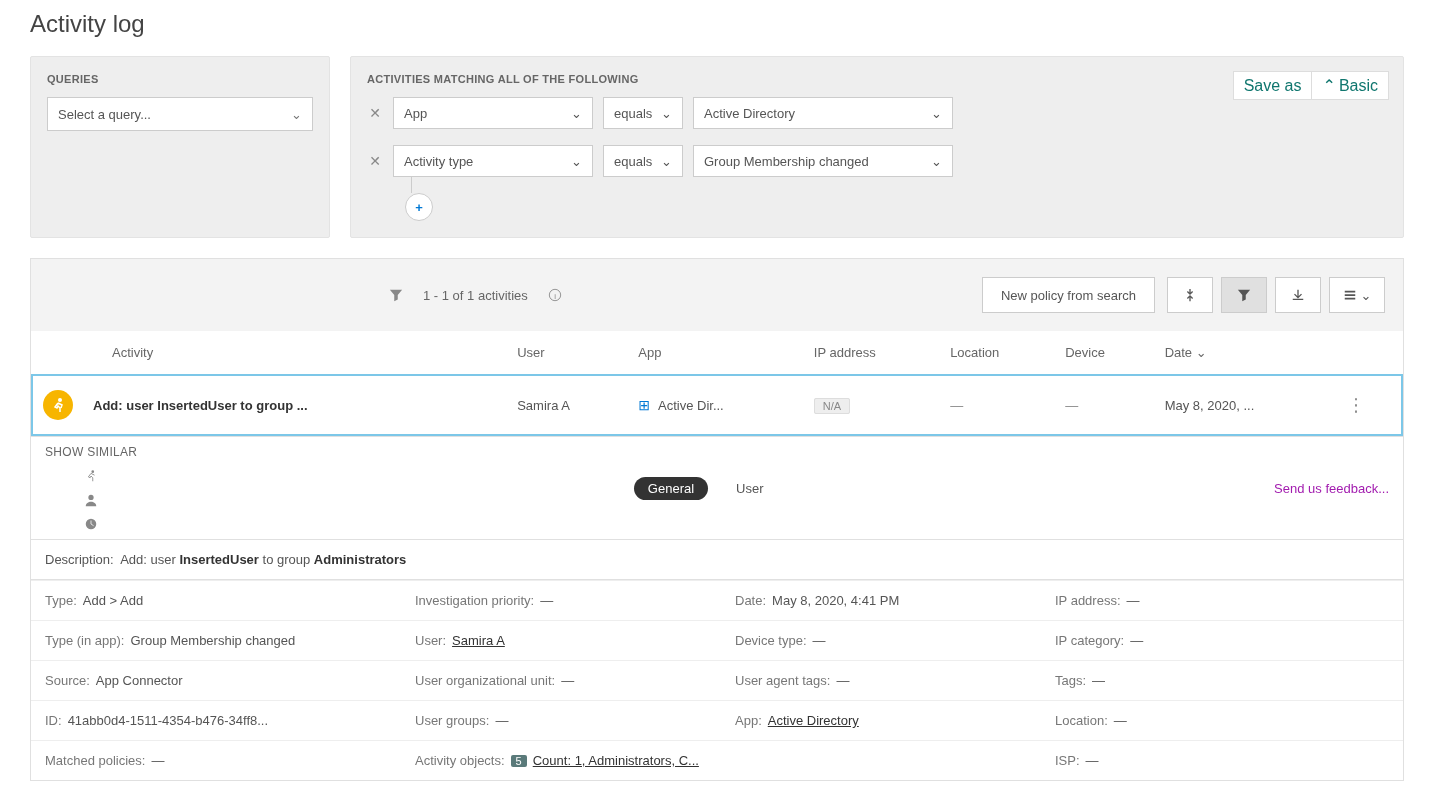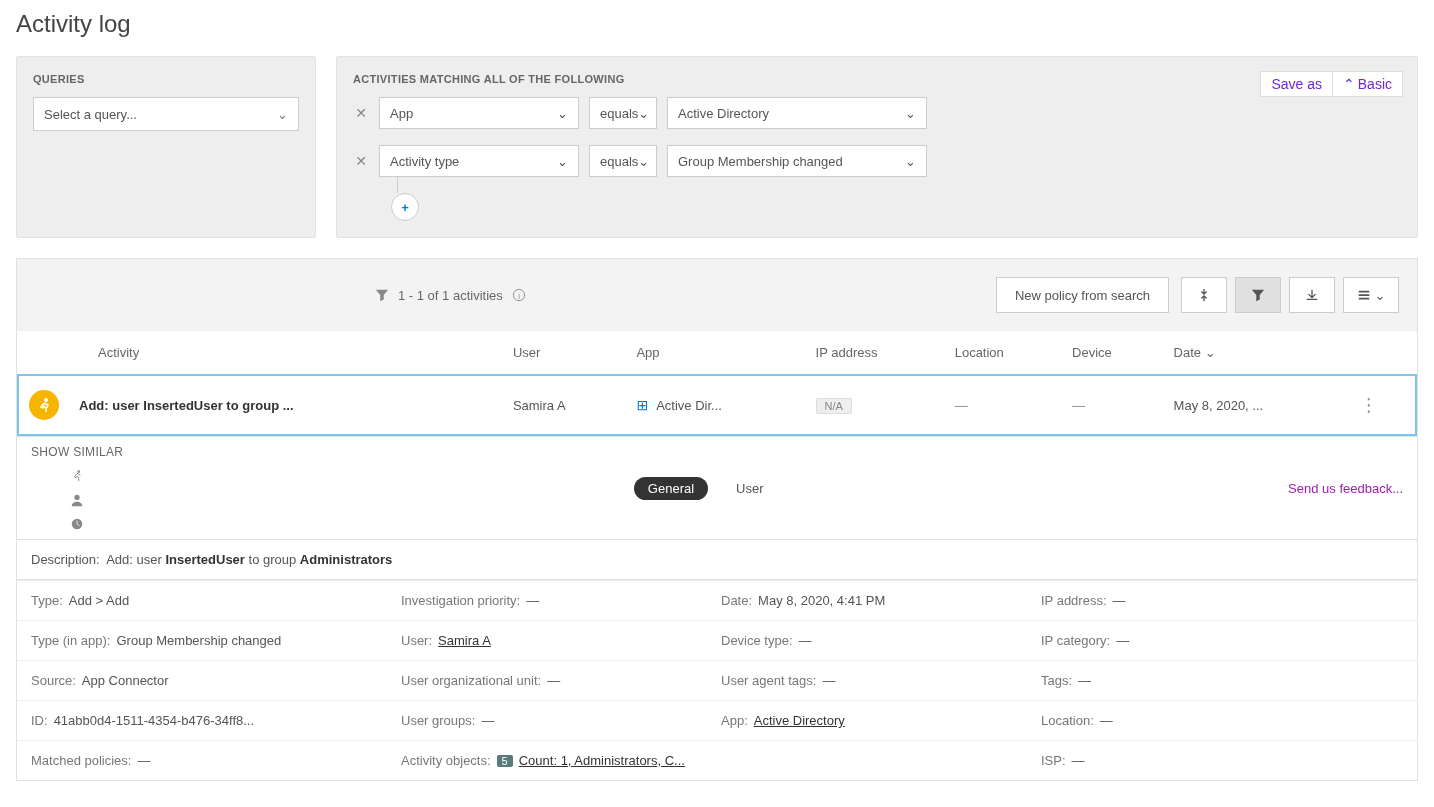--- a/index.html
+++ b/index.html
@@ -1,46 +1,46 @@
 <!DOCTYPE html>
 <html><head>
 <meta charset="utf-8">
 <style>
   * { box-sizing: border-box; margin: 0; padding: 0; }
   body { font-family: "Segoe UI", Arial, sans-serif; background: #fff; color: #333; font-size: 13px; }
-  .page { padding: 10px 16px; }
+  .page { padding: 10px 30px; }
   h1.page-title { font-size: 24px; font-weight: 400; color: #444; margin-bottom: 18px; }
 
   .panels { display: flex; gap: 20px; margin-bottom: 20px; }
   .panel { background: #eee; border: 1px solid #e3e3e3; border-radius: 2px; padding: 16px; }
   .panel-queries { width: 300px; }
   .panel-filters { flex: 1; position: relative; }
   .panel-heading { font-size: 11px; font-weight: 600; color: #666; letter-spacing: 0.3px; margin-bottom: 12px; text-transform: uppercase; }
 
   .select-box { background: #fff; border: 1px solid #ccc; height: 34px; display: flex; align-items: center; justify-content: space-between; padding: 0 10px; cursor: pointer; color: #555; }
   .select-box .caret { color: #777; }
 
   .top-actions { position: absolute; top: 14px; right: 14px; display: flex; gap: 0; }
-  .btn-small { background: #fff; border: 1px solid #ddd; padding: 4px 10px; font-size: 14px; cursor: pointer; color: #6d28d9; }
+  .btn-small { background: #fff; border: 1px solid #ddd; padding: 4px 10px; font-size: 16px; cursor: pointer; color: #0f766e; }
   .btn-small + .btn-small { border-left: none; }
 
   .filter-row { display: flex; align-items: center; gap: 10px; margin-bottom: 16px; }
   .remove-x { width: 16px; text-align: center; color: #888; cursor: pointer; font-size: 14px; }
   .filter-select { background: #fff; border: 1px solid #ccc; height: 32px; display: flex; align-items: center; justify-content: space-between; padding: 0 10px; cursor: pointer; color: #555; }
   .filter-select.field { width: 200px; }
-  .filter-select.op { width: 68px; }
+  .filter-select.op { width: 80px; }
   .filter-select.value { width: 260px; }
 
   .add-btn-row { margin-left: 38px; position: relative; }
   .add-line { position: absolute; left: 6px; top: -16px; height: 16px; width: 1px; background: #ccc; }
   .add-btn { width: 28px; height: 28px; border-radius: 50%; border: 1px solid #ccc; background: #fff; display: flex; align-items: center; justify-content: center; color: #0078d4; font-weight: bold; cursor: pointer; }
 
   .results { border: 1px solid #e0e0e0; }
   .results-header { background: #f3f3f3; padding: 18px; display: flex; align-items: center; justify-content: space-between; }
-  .results-count { color: #666; display: flex; align-items: center; gap: 9px; margin-left: 340px; }
+  .results-count { color: #666; display: flex; align-items: center; gap: 20px; margin-left: 340px; }
   .results-actions { display: flex; align-items: center; gap: 12px; }
   .btn { background: #fff; border: 1px solid #ccc; height: 36px; padding: 0 18px; cursor: pointer; color: #555; font-size: 13px;}
   .icon-btns { display: flex; gap: 8px; }
   .icon-btn { width: 46px; height: 36px; border: 1px solid #ccc; background: #fff; display: flex; align-items: center; justify-content: center; cursor: pointer; color: #555; }
   .icon-btn.active { background: #e0e0e0; }
   .icon-btn.wide { width: 56px; }
 
   table.grid { width: 100%; border-collapse: collapse; }
   table.grid th { text-align: left; font-weight: 400; color: #666; padding: 14px 10px; font-size: 13px; border-bottom: 1px solid #e0e0e0; }
   table.grid th.first { padding-left: 80px; }

